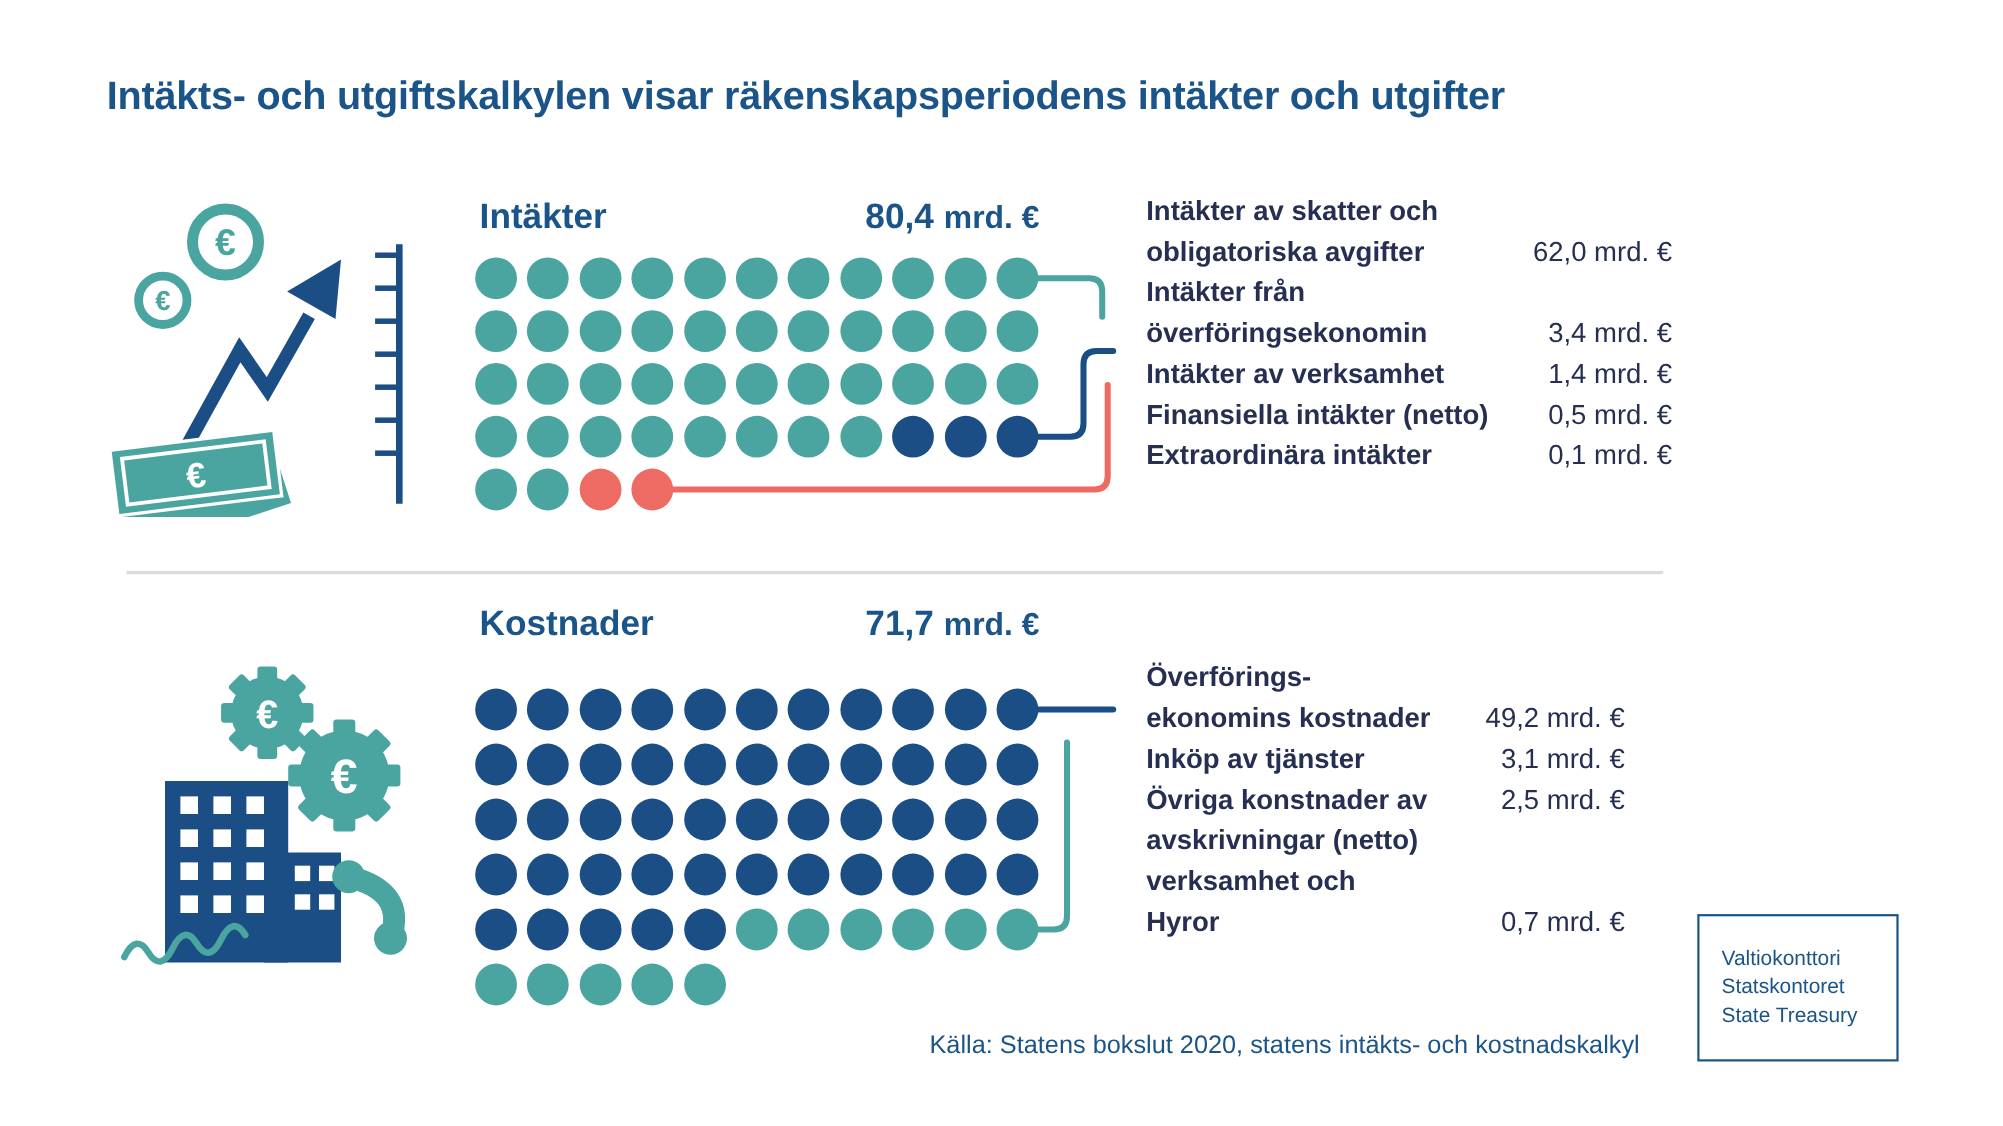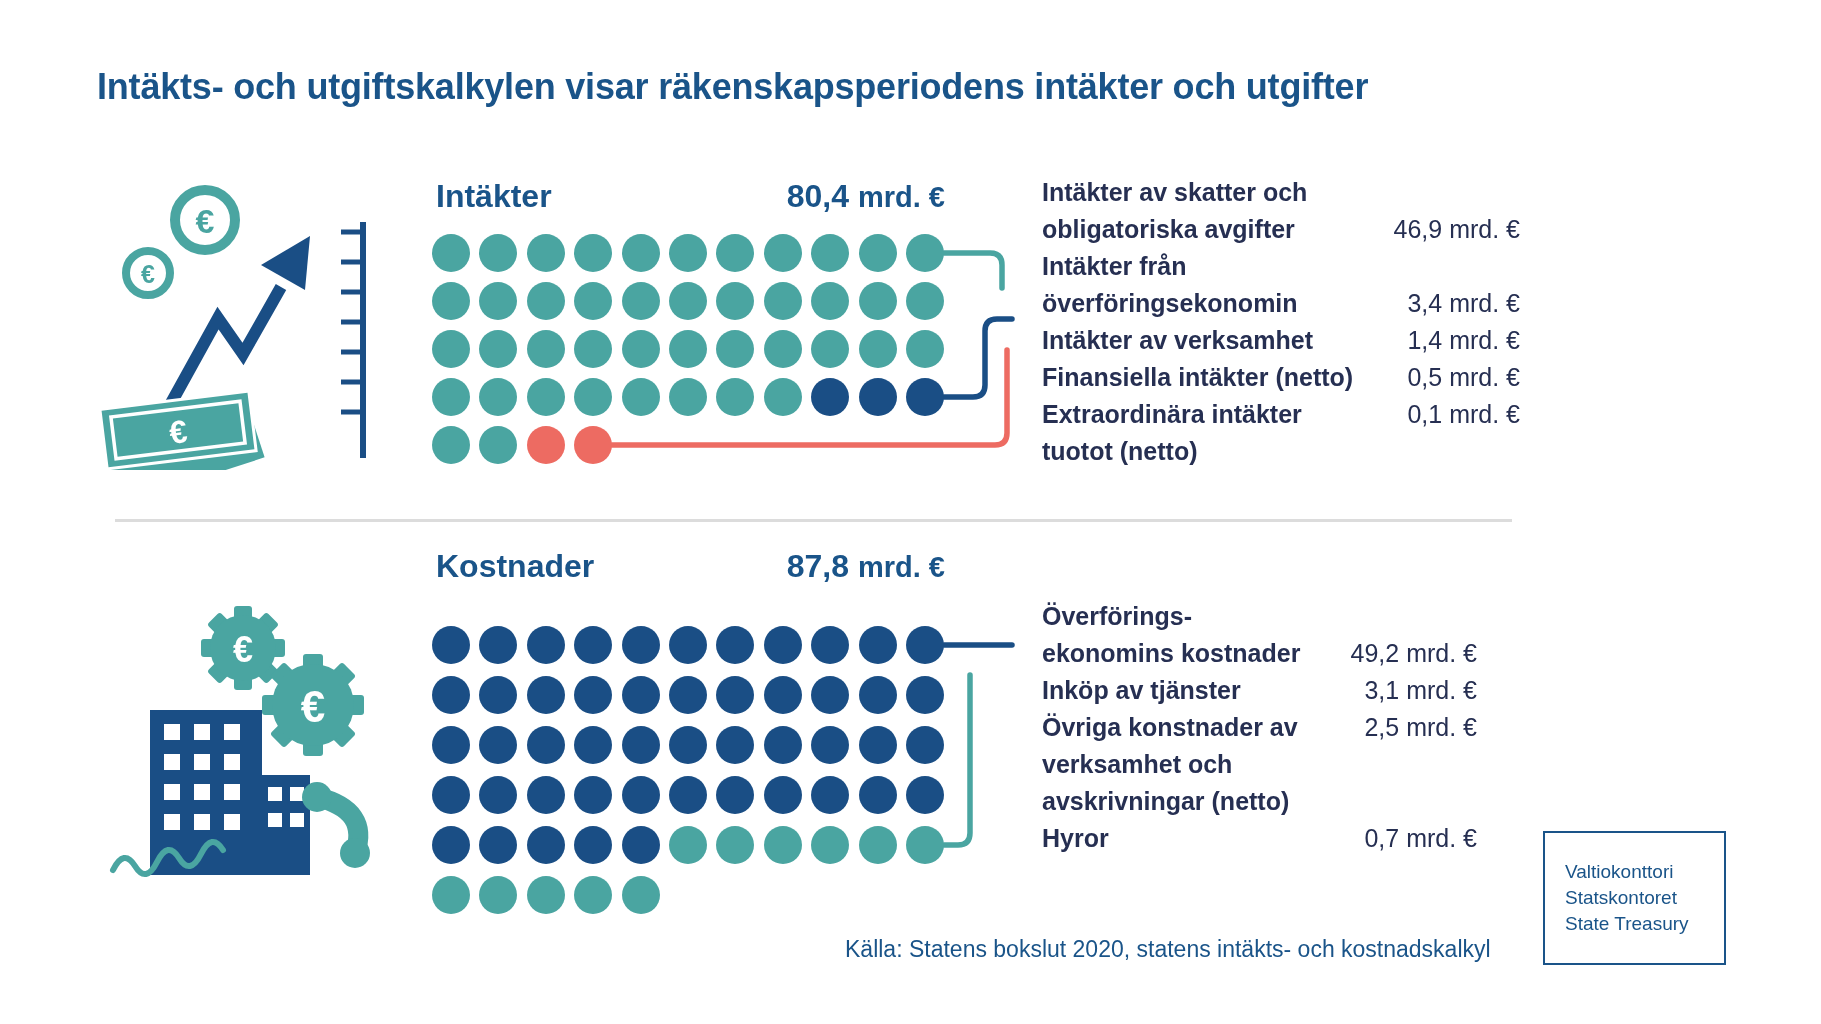--- a/index.html
+++ b/index.html
@@ -201,54 +201,50 @@
       <div class="dot" style="left: 142.2px; top: 192px; width: 38px; height: 38px; background: rgb(237, 107, 98);"></div>
     </div>
 
   <div class="legend" style="left:1042px;top:174px;width:478px;">
     <div class="lg-row">
         <span class="lg-label">Intäkter av skatter och</span>
         <span class="lg-value"></span>
       </div>
     <div class="lg-row">
         <span class="lg-label">obligatoriska avgifter</span>
-        <span class="lg-value">46,9 mrd. €</span>
+        <span class="lg-value">62,0 mrd. €</span>
       </div>
     <div class="lg-row">
         <span class="lg-label">Intäkter från</span>
         <span class="lg-value"></span>
       </div>
     <div class="lg-row">
         <span class="lg-label">överföringsekonomin</span>
         <span class="lg-value">3,4 mrd. €</span>
       </div>
     <div class="lg-row">
         <span class="lg-label">Intäkter av verksamhet</span>
         <span class="lg-value">1,4 mrd. €</span>
       </div>
     <div class="lg-row">
         <span class="lg-label">Finansiella intäkter (netto)</span>
         <span class="lg-value">0,5 mrd. €</span>
       </div>
     <div class="lg-row">
         <span class="lg-label">Extraordinära intäkter</span>
         <span class="lg-value">0,1 mrd. €</span>
-      </div>
-    <div class="lg-row">
-        <span class="lg-label">tuotot (netto)</span>
-        <span class="lg-value"></span>
       </div>
   </div>
 
   <div class="divider"></div>
 
   <div class="sec-head" style="top:548px;">
     <span class="sec-title">Kostnader</span>
     <span class="sec-total">
-      <span class="num">87,8</span><span class="unit">mrd. €</span>
+      <span class="num">71,7</span><span class="unit">mrd. €</span>
     </span>
   </div>
 
   <div class="dots" style="left:432px;top:626px;">
       <div class="dot" style="left: 0px; top: 0px; width: 38px; height: 38px; background: rgb(26, 78, 133);"></div>
       <div class="dot" style="left: 47.4px; top: 0px; width: 38px; height: 38px; background: rgb(26, 78, 133);"></div>
       <div class="dot" style="left: 94.8px; top: 0px; width: 38px; height: 38px; background: rgb(26, 78, 133);"></div>
       <div class="dot" style="left: 142.2px; top: 0px; width: 38px; height: 38px; background: rgb(26, 78, 133);"></div>
       <div class="dot" style="left: 189.6px; top: 0px; width: 38px; height: 38px; background: rgb(26, 78, 133);"></div>
       <div class="dot" style="left: 237px; top: 0px; width: 38px; height: 38px; background: rgb(26, 78, 133);"></div>
@@ -319,25 +315,25 @@
       </div>
     <div class="lg-row">
         <span class="lg-label">Inköp av tjänster</span>
         <span class="lg-value">3,1 mrd. €</span>
       </div>
     <div class="lg-row">
         <span class="lg-label">Övriga konstnader av</span>
         <span class="lg-value">2,5 mrd. €</span>
       </div>
     <div class="lg-row">
+        <span class="lg-label">avskrivningar (netto)</span>
+        <span class="lg-value"></span>
+      </div>
+    <div class="lg-row">
         <span class="lg-label">verksamhet och</span>
-        <span class="lg-value"></span>
-      </div>
-    <div class="lg-row">
-        <span class="lg-label">avskrivningar (netto)</span>
         <span class="lg-value"></span>
       </div>
     <div class="lg-row">
         <span class="lg-label">Hyror</span>
         <span class="lg-value">0,7 mrd. €</span>
       </div>
   </div>
 
   <div class="source">Källa: Statens bokslut 2020, statens intäkts- och kostnadskalkyl</div>
 

